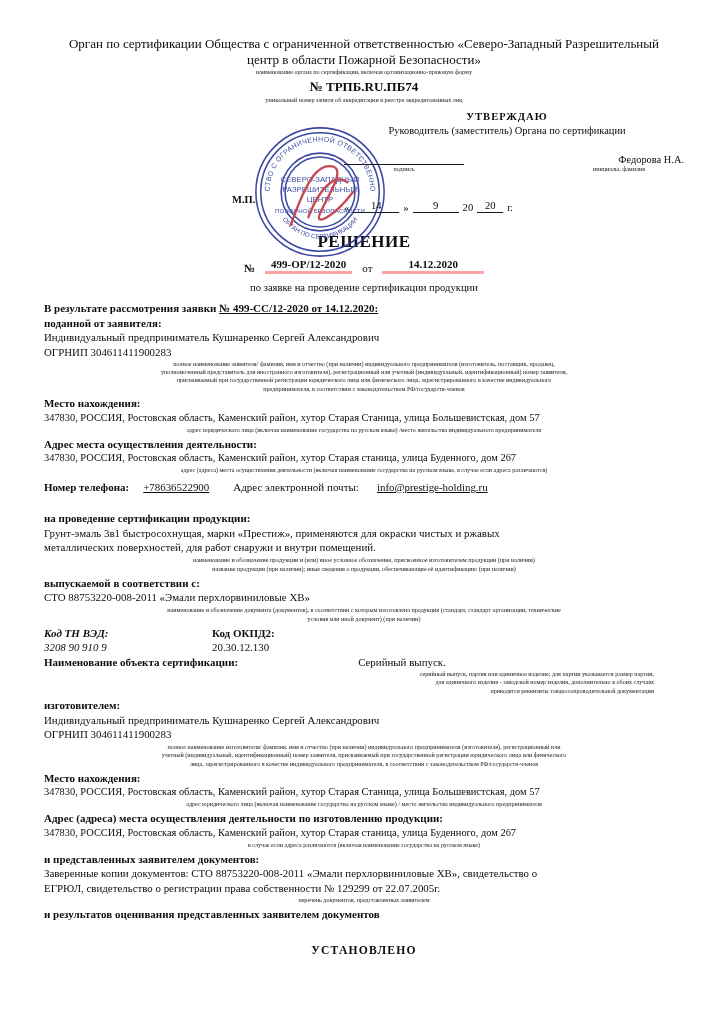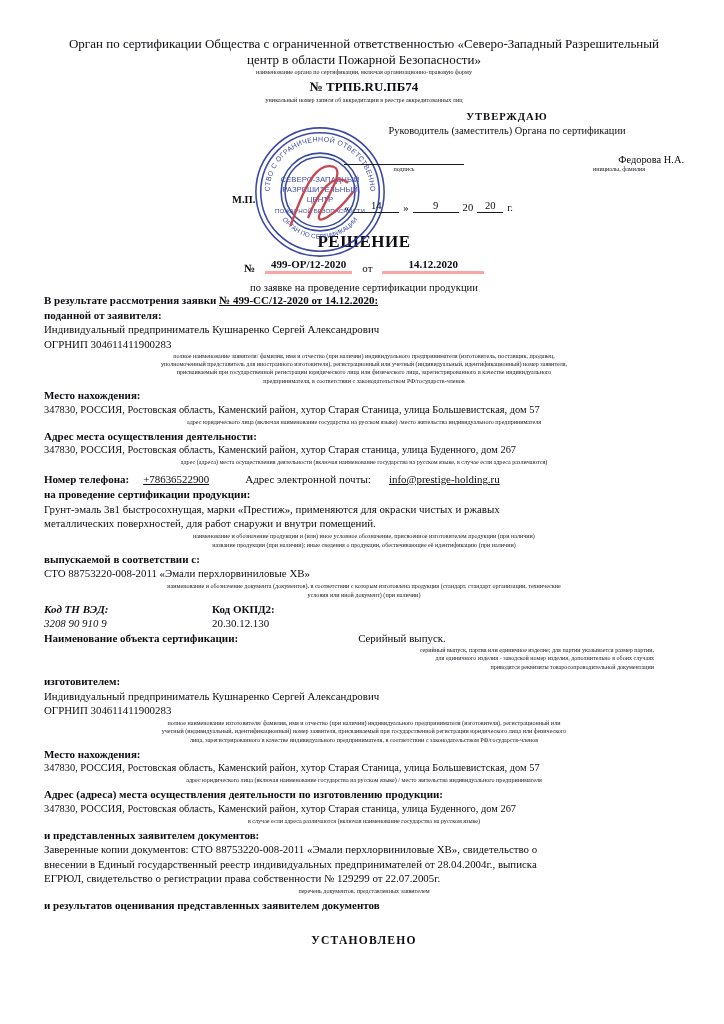--- a/index.html
+++ b/index.html
@@ -19,22 +19,22 @@
   }
   .just { text-align:justify; }
   .b { font-weight:bold; }
   .u { text-decoration:underline; }
   .cap {
     font-size:6.1px; line-height:8px;
     text-align:center; color:#22222a;
     margin:1px 0 3px 0;
   }
   .mt2 { margin-top:2px; }
-  .mt4 { margin-top:0; }
-  .mt8 { margin-top:0; }
+  .mt4 { margin-top:16px; }
+  .mt8 { margin-top:8px; }
 
   
   .hdr-title { font-size:13px; line-height:15.5px; text-align:center; }
   .hdr-num { font-size:13px; font-weight:bold; text-align:center; margin-top:2px;}
 
   
   .approve-wrap { position:relative; height:118px; margin-top:6px; }
   .approve-right {
     position:absolute; left:293px; top:0; width:340px;
     text-align:center; font-size:10.6px; line-height:14px;
@@ -73,21 +73,21 @@
   }
   .dec-row .num { font-weight:bold; }
   .uline { border-bottom:3px solid #fca5a5; padding:0 6px 1px 6px; font-weight:bold;}
   .uline.pl { padding:0 26px 1px 26px; }
   .subcenter { text-align:center; font-size:10.6px; margin-top:8px; }
 
   
   .body-txt { font-size:11px; line-height:14.5px; }
   .val { font-size:10.9px; line-height:14.5px; }
   .valsm { font-size:10.4px; line-height:14px; }
-  .phone-row { display:flex; gap:36px; align-items:baseline; }
+  .phone-row { display:flex; gap:24px; align-items:baseline; }
   .okpd-row { display:flex; }
   .okpd-row .c1 { width:168px;font-style:italic; }
   .name-obj { display:flex; align-items:baseline; }
   .name-obj .lbl { }
   .name-obj .v { margin-left:120px; }
   .est { text-align:center; font-weight:bold; font-size:11.6px; letter-spacing:1.2px; margin-top:22px; }
 </style>
 </head>
 <body>
 
@@ -238,21 +238,20 @@
   <div class="body-txt b">Место нахождения:</div>
   <div class="valsm">347830, РОССИЯ, Ростовская область, Каменский район, хутор Старая Станица, улица Большевистская, дом 57</div>
   <div class="cap">адрес юридического лица (включая наименование государства на русском языке) / место жительства индивидуального предпринимателя</div>
 
   <div class="body-txt b">Адрес (адреса) места осуществления деятельности по изготовлению продукции:</div>
   <div class="valsm">347830, РОССИЯ, Ростовская область, Каменский район, хутор Старая станица, улица Буденного, дом 267</div>
   <div class="cap">в случае если адреса различаются (включая наименование государства на русском языке)</div>
 
   <div class="body-txt b mt2">и представленных заявителем документов:</div>
   <div class="val just">Заверенные копии документов: СТО 88753220-008-2011 «Эмали перхлорвиниловые ХВ», свидетельство о</div>
-  <div class="val just">внесении в Единый государственный реестр индивидуальных предпринимателей от 28.04.2004г., выписка</div>
   <div class="val">ЕГРЮЛ, свидетельство о регистрации права собственности № 129299 от 22.07.2005г.</div>
   <div class="cap">перечень документов, представленных заявителем</div>
 
   <div class="body-txt b">и результатов оценивания представленных заявителем документов</div>
 
   <div class="est">УСТАНОВЛЕНО</div>
 
 </div>
 
 </body></html>

